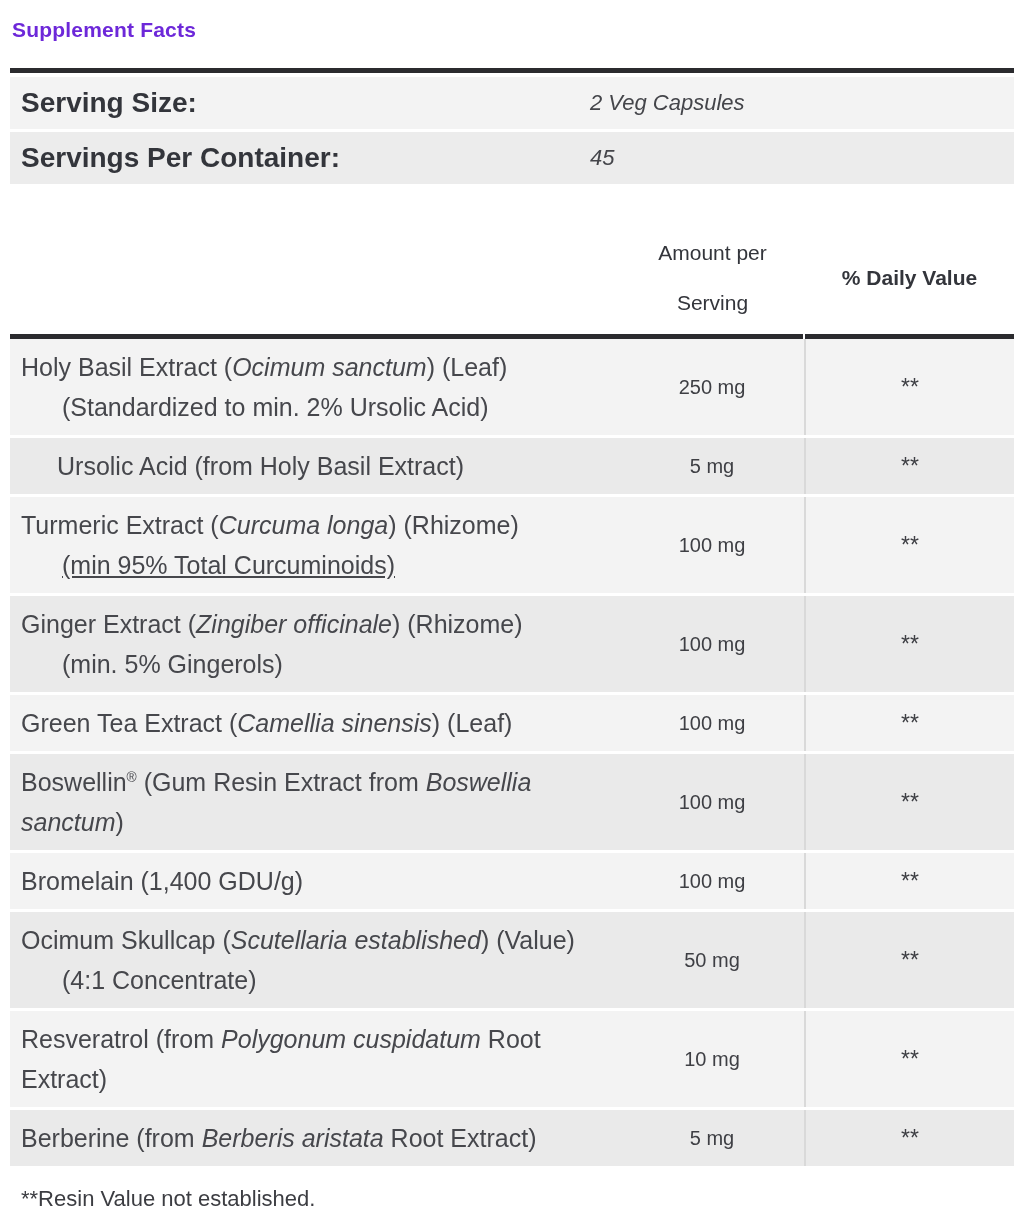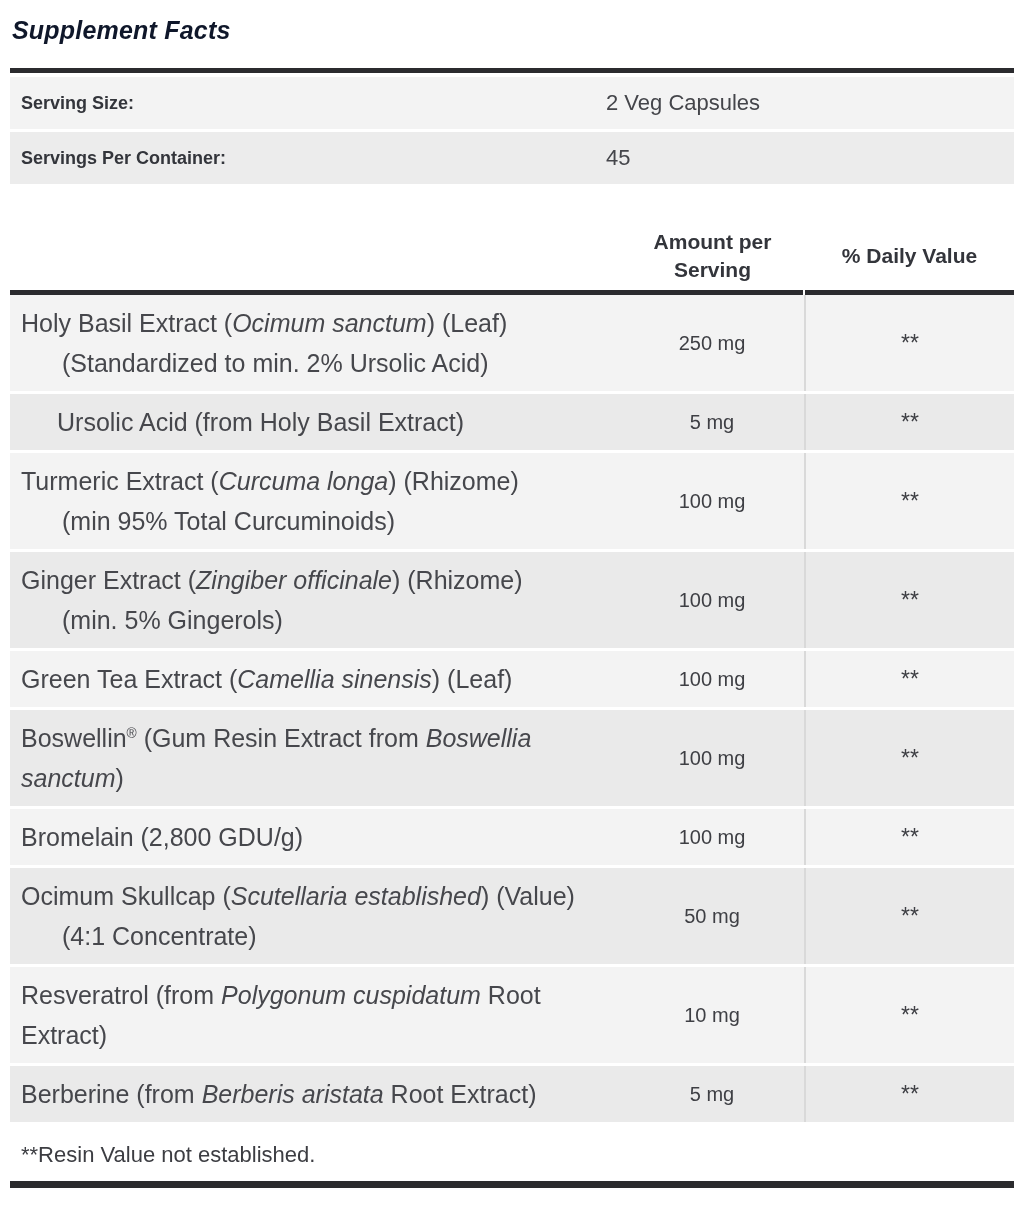--- a/index.html
+++ b/index.html
@@ -5,76 +5,76 @@
   html,body { margin:0; padding:0; background:#ffffff; }
   body {
     width:1024px;
     font-family:"Liberation Sans", sans-serif;
     color:#46474c;
     -webkit-font-smoothing:antialiased;
   }
   .page { padding:12px 10px 3px 10px; }
 
   .page-title {
-    font-size:25px;
+    font-size:21px;
     font-weight:700;
-    color:#0f172a;
+    color:#6d28d9;
     line-height:36px;
     margin:0 0 20px 2px;
     letter-spacing:0.2px;
-    font-style:italic;
   }
 
   .rule { background:#2b2b2e; height:5px; }
   .rule-top { margin-bottom:4px; }
   .rule-bottom { height:7px; margin-top:12px; }
 
   
   .serving-row {
     position:relative;
     height:52px;
     margin-bottom:3px;
     display:flex;
     align-items:center;
   }
   .serving-row.light { background:#f3f3f3; }
   .serving-row.dark  { background:#ececec; }
   .serving-label {
     font-weight:700;
-    font-size:18px;
+    font-size:28px;
     color:#33353b;
     padding-left:11px;
   }
   .serving-value {
     position:absolute;
-    left:596px;
+    left:580px;
     font-size:22px;
     color:#44454a;
+    font-style:italic;
   }
 
   
   .col-headers {
     display:flex;
     margin-top:44px;
     margin-bottom:6px;
   }
   .col-headers .c1 { width:610px; }
   .col-headers .c2 {
     width:185px;
     display:flex;
     justify-content:center;
     align-items:center;
     text-align:center;
   }
   .col-headers .c2 span {
     display:inline-block;
     max-width:150px;
-    font-weight:700;
+    font-weight:400;
     font-size:21px;
-    line-height:28px;
+    line-height:50px;
     color:#33353b;
   }
   .col-headers .c3 {
     width:209px;
     display:flex;
     justify-content:center;
     align-items:center;
     font-weight:700;
     font-size:21px;
     color:#33353b;
@@ -179,21 +179,21 @@
         <tr class="dark">
           <td class="name">
             <span class="line" style="padding-left: 36px;"><span>Ursolic Acid (from Holy Basil Extract)</span></span>
           </td>
           <td class="amount">5 mg</td>
           <td class="dv">**</td>
         </tr>
         <tr class="light">
           <td class="name">
             <span class="line"><span>Turmeric Extract (</span><span class="i">Curcuma longa</span><span>) (Rhizome)</span></span>
-            <span class="line" style="padding-left: 41px;"><span>(min 95% Total Curcuminoids)</span></span>
+            <span class="line" style="padding-left: 41px; text-decoration: underline;"><span>(min 95% Total Curcuminoids)</span></span>
           </td>
           <td class="amount">100 mg</td>
           <td class="dv">**</td>
         </tr>
         <tr class="dark">
           <td class="name">
             <span class="line"><span>Ginger Extract (</span><span class="i">Zingiber officinale</span><span>) (Rhizome)</span></span>
             <span class="line" style="padding-left: 41px;"><span>(min. 5% Gingerols)</span></span>
           </td>
           <td class="amount">100 mg</td>
@@ -209,21 +209,21 @@
         <tr class="dark">
           <td class="name">
             <span class="line"><span>Boswellin</span><sup>®</sup><span> (Gum Resin Extract from </span><span class="i">Boswellia</span></span>
             <span class="line"><span class="i">sanctum</span><span>)</span></span>
           </td>
           <td class="amount">100 mg</td>
           <td class="dv">**</td>
         </tr>
         <tr class="light">
           <td class="name">
-            <span class="line"><span>Bromelain (2,800 GDU/g)</span></span>
+            <span class="line"><span>Bromelain (1,400 GDU/g)</span></span>
           </td>
           <td class="amount">100 mg</td>
           <td class="dv">**</td>
         </tr>
         <tr class="dark">
           <td class="name">
             <span class="line"><span>Ocimum Skullcap (</span><span class="i">Scutellaria established</span><span>) (Value)</span></span>
             <span class="line" style="padding-left: 41px;"><span>(4:1 Concentrate)</span></span>
           </td>
           <td class="amount">50 mg</td>

